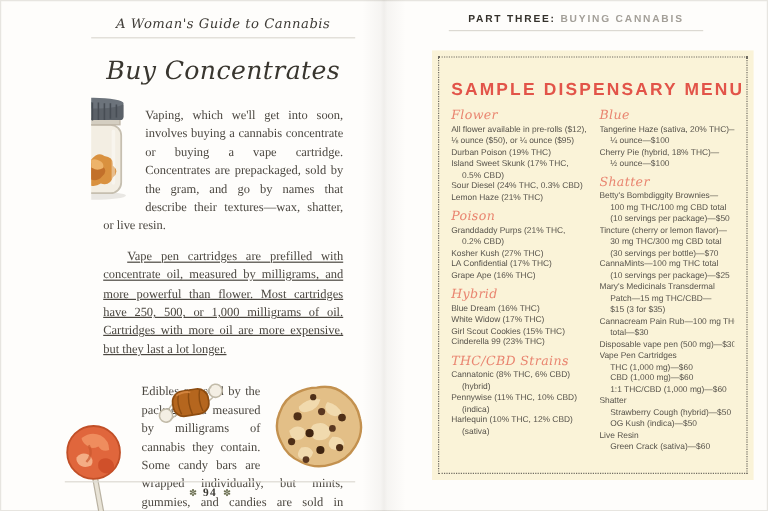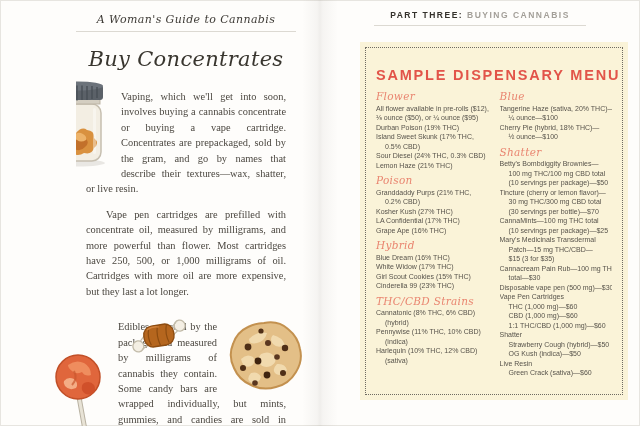--- a/index.html
+++ b/index.html
@@ -31,21 +31,21 @@
   hr.rule { border:none; border-top:1px solid #dcd9d2; margin:5px 0 0 0; }
   h2.script-heading {
     text-align:center; font-family:"DejaVu Serif", serif; font-style:italic;
     font-weight:normal; font-size:21px; color:#39362f; margin:15px 0 8px 0;
     letter-spacing:.3px;
   }
   .body-text {
     font-size:10.4px; line-height:15.4px; text-align:justify;
     color:#4b4740; margin:10px;
   }
-  .para-indent { text-indent:20px; }
+  .para-indent { text-indent:20px;text-decoration:underline; }
   .illu-jar    { float:left;  width:64px; height:88px; margin:0 11px 2px -30px; }
   .illu-cookie { float:right; width:79px; height:73px; margin:2px -8px 2px 8px; }
   .illu-lolli  { float:left;  width:52px; height:92px; margin:34px 12px 0 -22px; }
   .illu-candy  { position:absolute; left:128px; top:318px; width:62px; height:36px; transform:rotate(-9deg); }
   .left-footer { position:absolute; left:54px; right:24px; bottom:10px; text-align:center; }
   .page-num-row { font-size:9.5px; color:#3c3a34; margin-top:4px; letter-spacing:1px; }
   .page-num-row .orn { color:#6e7254; font-size:8px; letter-spacing:0; }
   .page-num { font-weight:bold; padding:0 5px; }
 
   
@@ -145,20 +145,26 @@
     <svg class="illu-candy" viewBox="0 0 62 36">
       <circle cx="9" cy="25" r="5.5" fill="#f4efe4" stroke="#c2bba9" stroke-width="1.3"></circle>
       <circle cx="53" cy="11" r="5.5" fill="#f4efe4" stroke="#c2bba9" stroke-width="1.3"></circle>
       <path d="M12 20 L18 14 M12 29 L19 25" stroke="#c2bba9" stroke-width="1.2"></path>
       <path d="M50 7 L44 12 M50 16 L44 20" stroke="#c2bba9" stroke-width="1.2"></path>
       <rect x="16" y="7" width="30" height="21" rx="9" fill="#b5661e" stroke="#8d4c10" stroke-width="1.4"></rect>
       <path d="M22 9 q-3 8 0 17 M31 7.5 q-3 10 0 20 M40 8 q-3 9 0 18" stroke="#8d4c10" stroke-width="1.2" fill="none"></path>
       <path d="M20 10 q6 -3 12 -1" stroke="#d98b45" stroke-width="1.6" fill="none" opacity=".8"></path>
     </svg>
 
+    <div class="left-footer">
+      <hr class="rule">
+      <div class="page-num-row">
+        <span class="orn">✽</span><span class="page-num">94</span><span class="orn">✽</span>
+      </div>
+    </div>
   </div>
 
   <div class="page page-right">
     <div class="rp-header">
       <span class="part">PART THREE:</span><span class="rest"> BUYING CANNABIS</span>
     </div>
     <hr class="rp-rule">
 
     <div class="menu-card">
       <div class="menu-inner">

